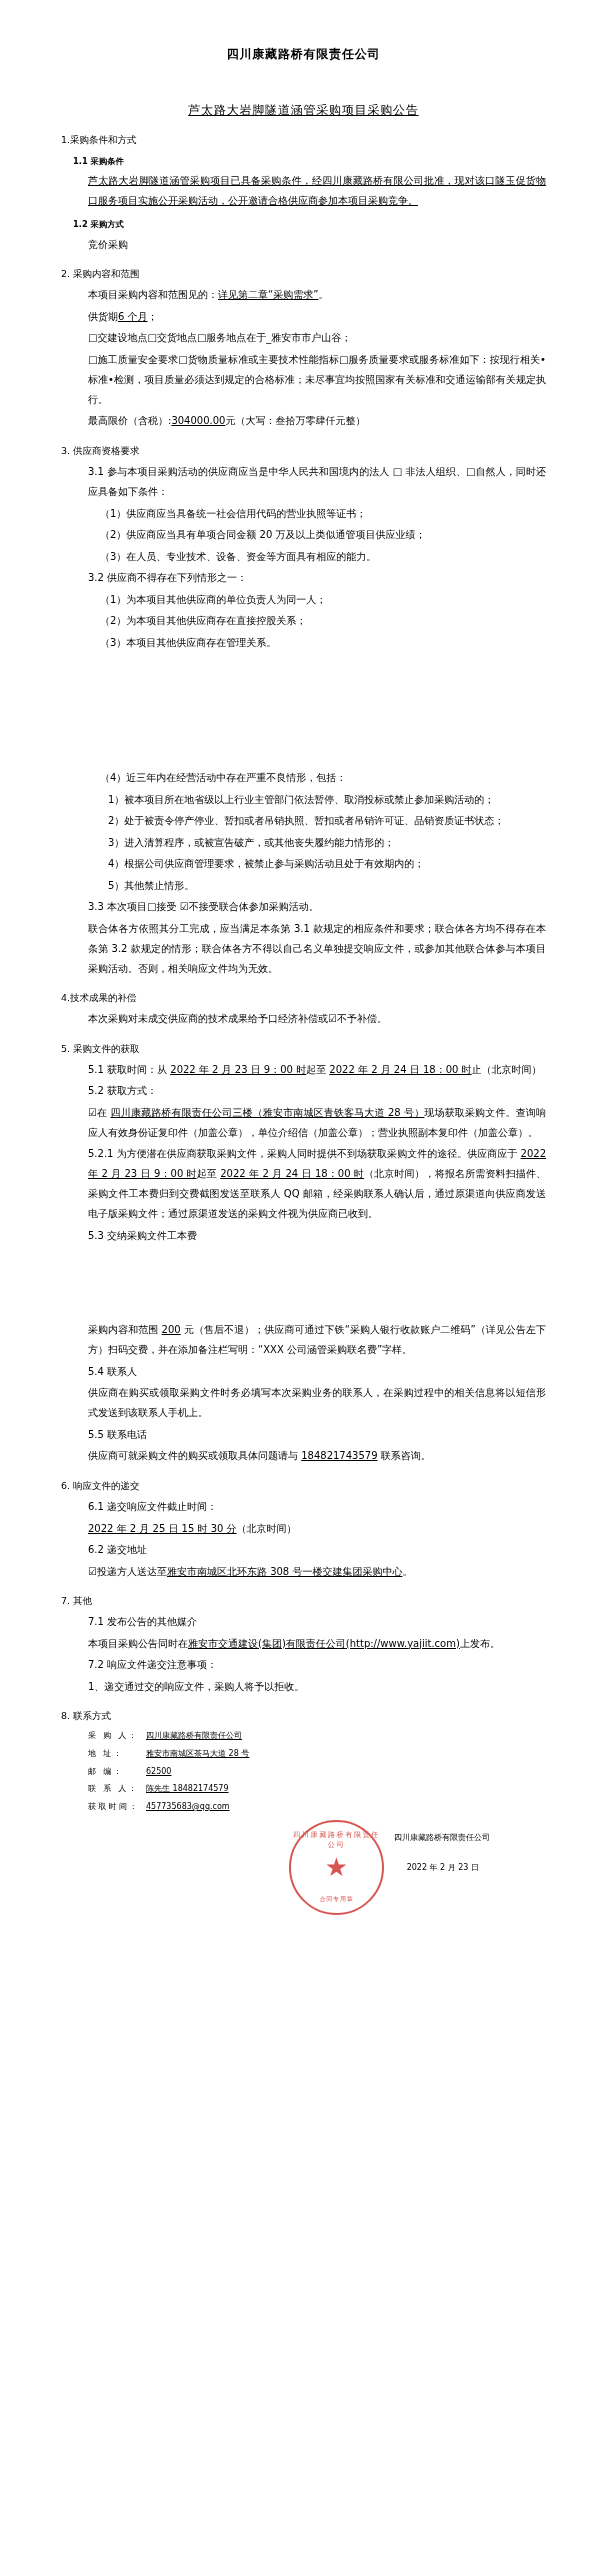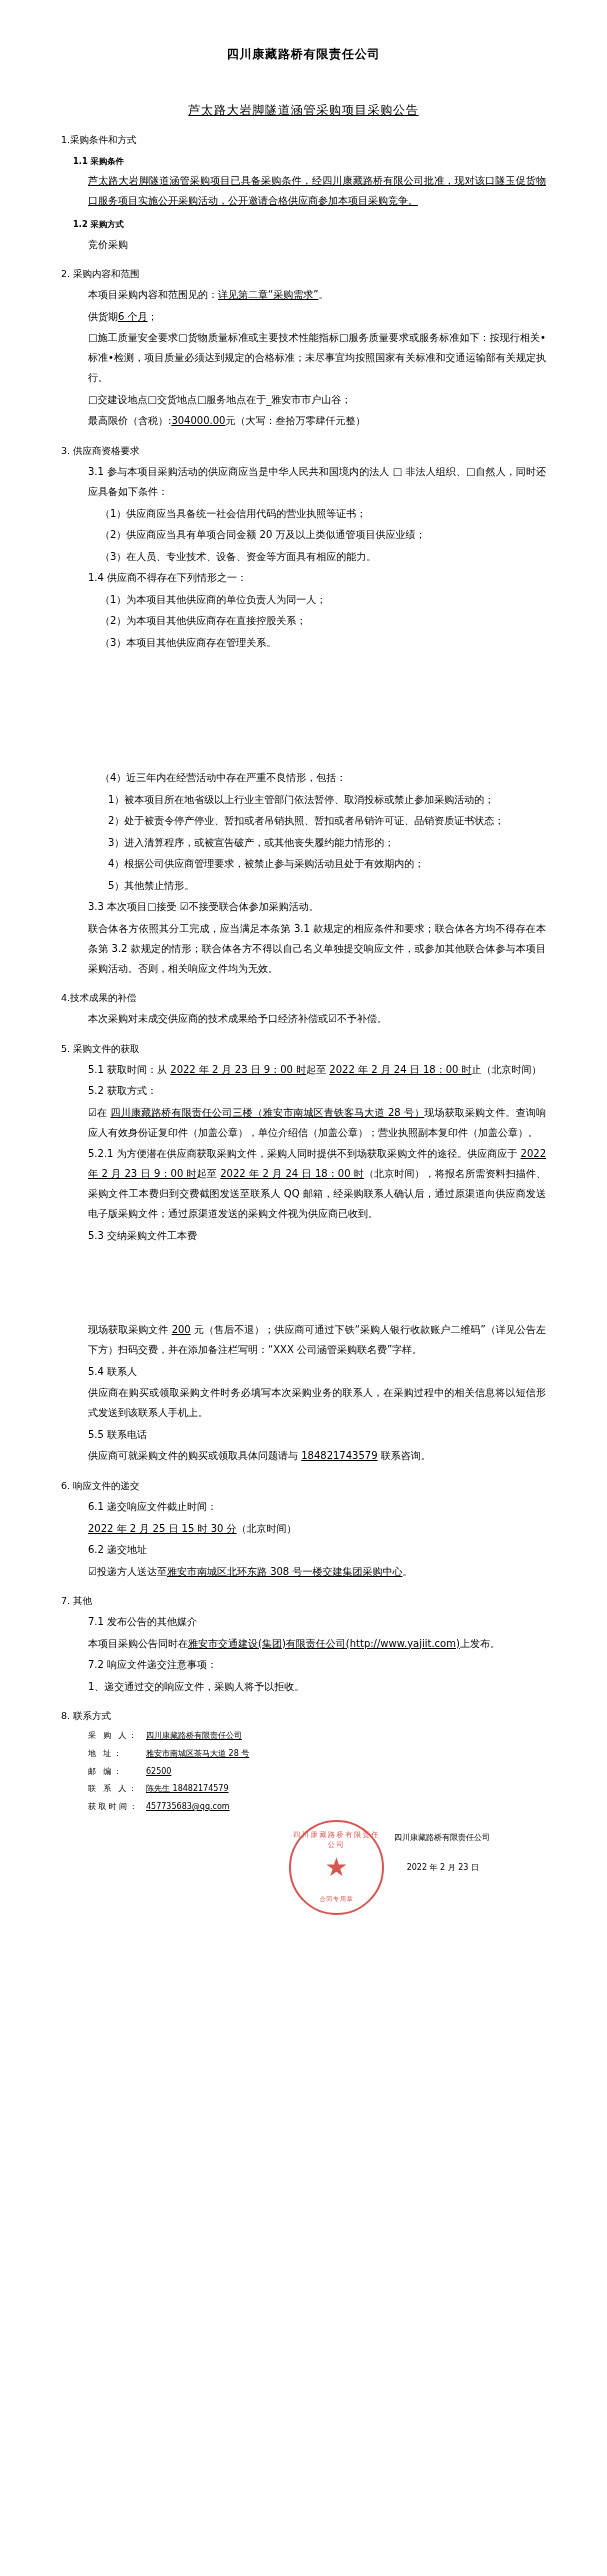--- a/index.html
+++ b/index.html
@@ -132,32 +132,32 @@
   <div class="sec-h2">1.2 采购方式</div>
   <div class="p">竞价采购</div>
 
   <div class="sec-h1">2. 采购内容和范围</div>
   <div class="p">
     <span>本项目采购内容和范围见的：</span><span class="u">详见第二章“采购需求”</span><span>。</span>
   </div>
   <div class="p">
     <span>供货期</span><span class="u">6 个月</span><span>；</span>
   </div>
+  <div class="p">□交建设地点□交货地点□服务地点在于_雅安市市户山谷；</div>
   <div class="p">□施工质量安全要求□货物质量标准或主要技术性能指标□服务质量要求或服务标准如下：按现行相关•标准•检测，项目质量必须达到规定的合格标准；未尽事宜均按照国家有关标准和交通运输部有关规定执行。</div>
-  <div class="p">□交建设地点□交货地点□服务地点在于_雅安市市户山谷；</div>
   <div class="p">
     <span>最高限价（含税）:</span><span class="u">304000.00</span><span>元（大写：叁拾万零肆仟元整）</span>
   </div>
 
   <div class="sec-h1">3.  供应商资格要求</div>
   <div class="p">3.1 参与本项目采购活动的供应商应当是中华人民共和国境内的法人 □ 非法人组织、□自然人，同时还应具备如下条件：</div>
   <div class="p ind2">（1）供应商应当具备统一社会信用代码的营业执照等证书；</div>
   <div class="p ind2">（2）供应商应当具有单项合同金额 20 万及以上类似通管项目供应业绩；</div>
   <div class="p ind2">（3）在人员、专业技术、设备、资金等方面具有相应的能力。</div>
-  <div class="p">1.4 供应商不得存在下列情形之一：</div>
+  <div class="p">3.2 供应商不得存在下列情形之一：</div>
   <div class="p ind2">（1）为本项目其他供应商的单位负责人为同一人；</div>
   <div class="p ind2">（2）为本项目其他供应商存在直接控股关系；</div>
   <div class="p ind2">（3）本项目其他供应商存在管理关系。</div>
 
   <div class="gap-lg"></div>
 
   <div class="p ind2">（4）近三年内在经营活动中存在严重不良情形，包括：</div>
   <div class="p ind3">1）被本项目所在地省级以上行业主管部门依法暂停、取消投标或禁止参加采购活动的；</div>
   <div class="p ind3">2）处于被责令停产停业、暂扣或者吊销执照、暂扣或者吊销许可证、品销资质证书状态；</div>
   <div class="p ind3">3）进入清算程序，或被宣告破产，或其他丧失履约能力情形的；</div>
@@ -178,21 +178,21 @@
     <span>☑在 </span><span class="u">四川康藏路桥有限责任公司三楼（雅安市南城区青铁客马大道 28 号）</span><span>现场获取采购文件。查询响应人有效身份证复印件（加盖公章），单位介绍信（加盖公章）；营业执照副本复印件（加盖公章）。</span>
   </div>
   <div class="p">
     <span>5.2.1 为方便潜在供应商获取采购文件，采购人同时提供不到场获取采购文件的途径。供应商应于 </span><span class="u">2022 年 2 月 23 日 9：00 时</span><span>起至 </span><span class="u">2022 年 2 月 24 日 18：00 时</span><span>（北京时间），将报名所需资料扫描件、采购文件工本费归到交费截图发送至联系人 QQ 邮箱，经采购联系人确认后，通过原渠道向供应商发送电子版采购文件；通过原渠道发送的采购文件视为供应商已收到。</span>
   </div>
   <div class="p">5.3 交纳采购文件工本费</div>
 
   <div class="gap-md"></div>
 
   <div class="p">
-    <span>现场获取采购文件 </span><span class="u">200</span><span> 元（售后不退）；供应商可通过下铁“采购人银行收款账户二维码”（详见公告左下方）扫码交费，并在添加备注栏写明：“XXX 公司涵管采购联名费”字样。</span>
+    <span>采购内容和范围 </span><span class="u">200</span><span> 元（售后不退）；供应商可通过下铁“采购人银行收款账户二维码”（详见公告左下方）扫码交费，并在添加备注栏写明：“XXX 公司涵管采购联名费”字样。</span>
   </div>
   <div class="p">5.4 联系人</div>
   <div class="p">供应商在购买或领取采购文件时务必填写本次采购业务的联系人，在采购过程中的相关信息将以短信形式发送到该联系人手机上。</div>
   <div class="p">5.5 联系电话</div>
   <div class="p">
     <span>供应商可就采购文件的购买或领取具体问题请与 </span><span class="u">184821743579</span><span> 联系咨询。</span>
   </div>
 
   <div class="sec-h1">6. 响应文件的递交</div>
   <div class="p">6.1 递交响应文件截止时间：</div>

